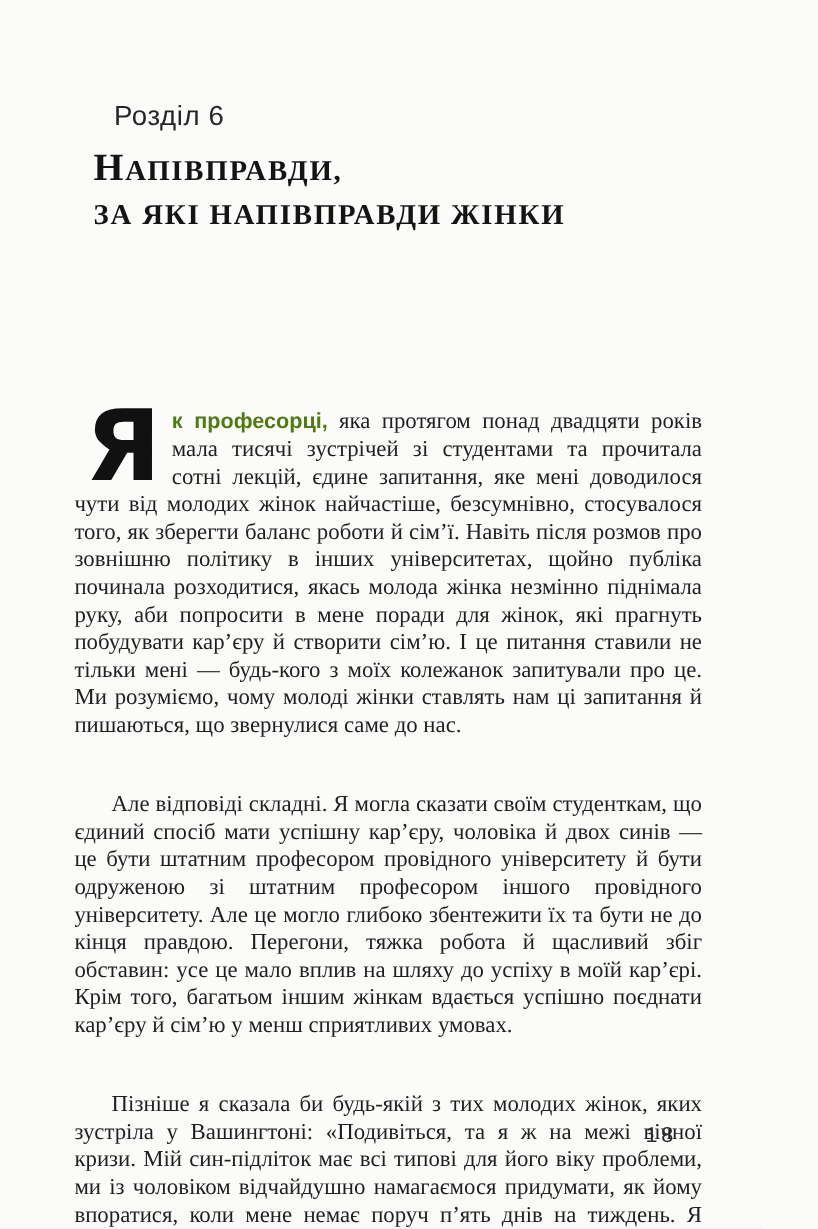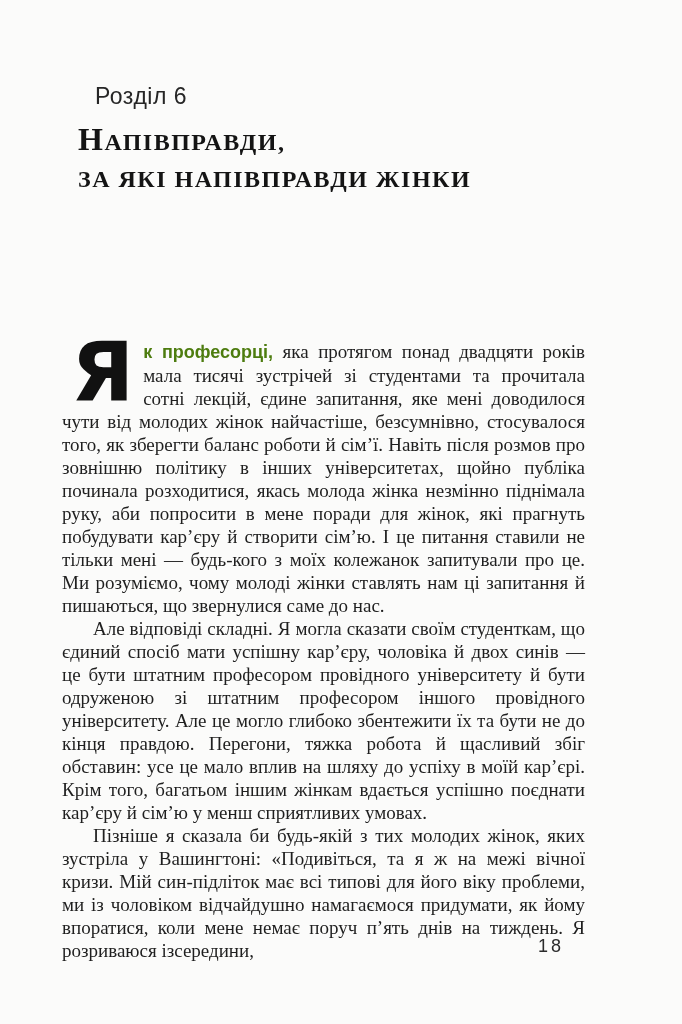--- a/index.html
+++ b/index.html
@@ -61,20 +61,21 @@
     text-align: justify;
     color: #1f1f1f;
     hyphens: auto;
   }
   .para {
     margin: 0;
     padding: 0;
   }
   .para.indent {
     text-indent: 31px;
+    margin-top: 43px;
   }
   .dropcap {
     float: left;
     font-family: "DejaVu Sans", sans-serif;
     font-weight: 700;
     font-size: 82px;
     line-height: 62px;
     height: 66px;
     margin: 2px 9px 0 9px;
     color: #111;

